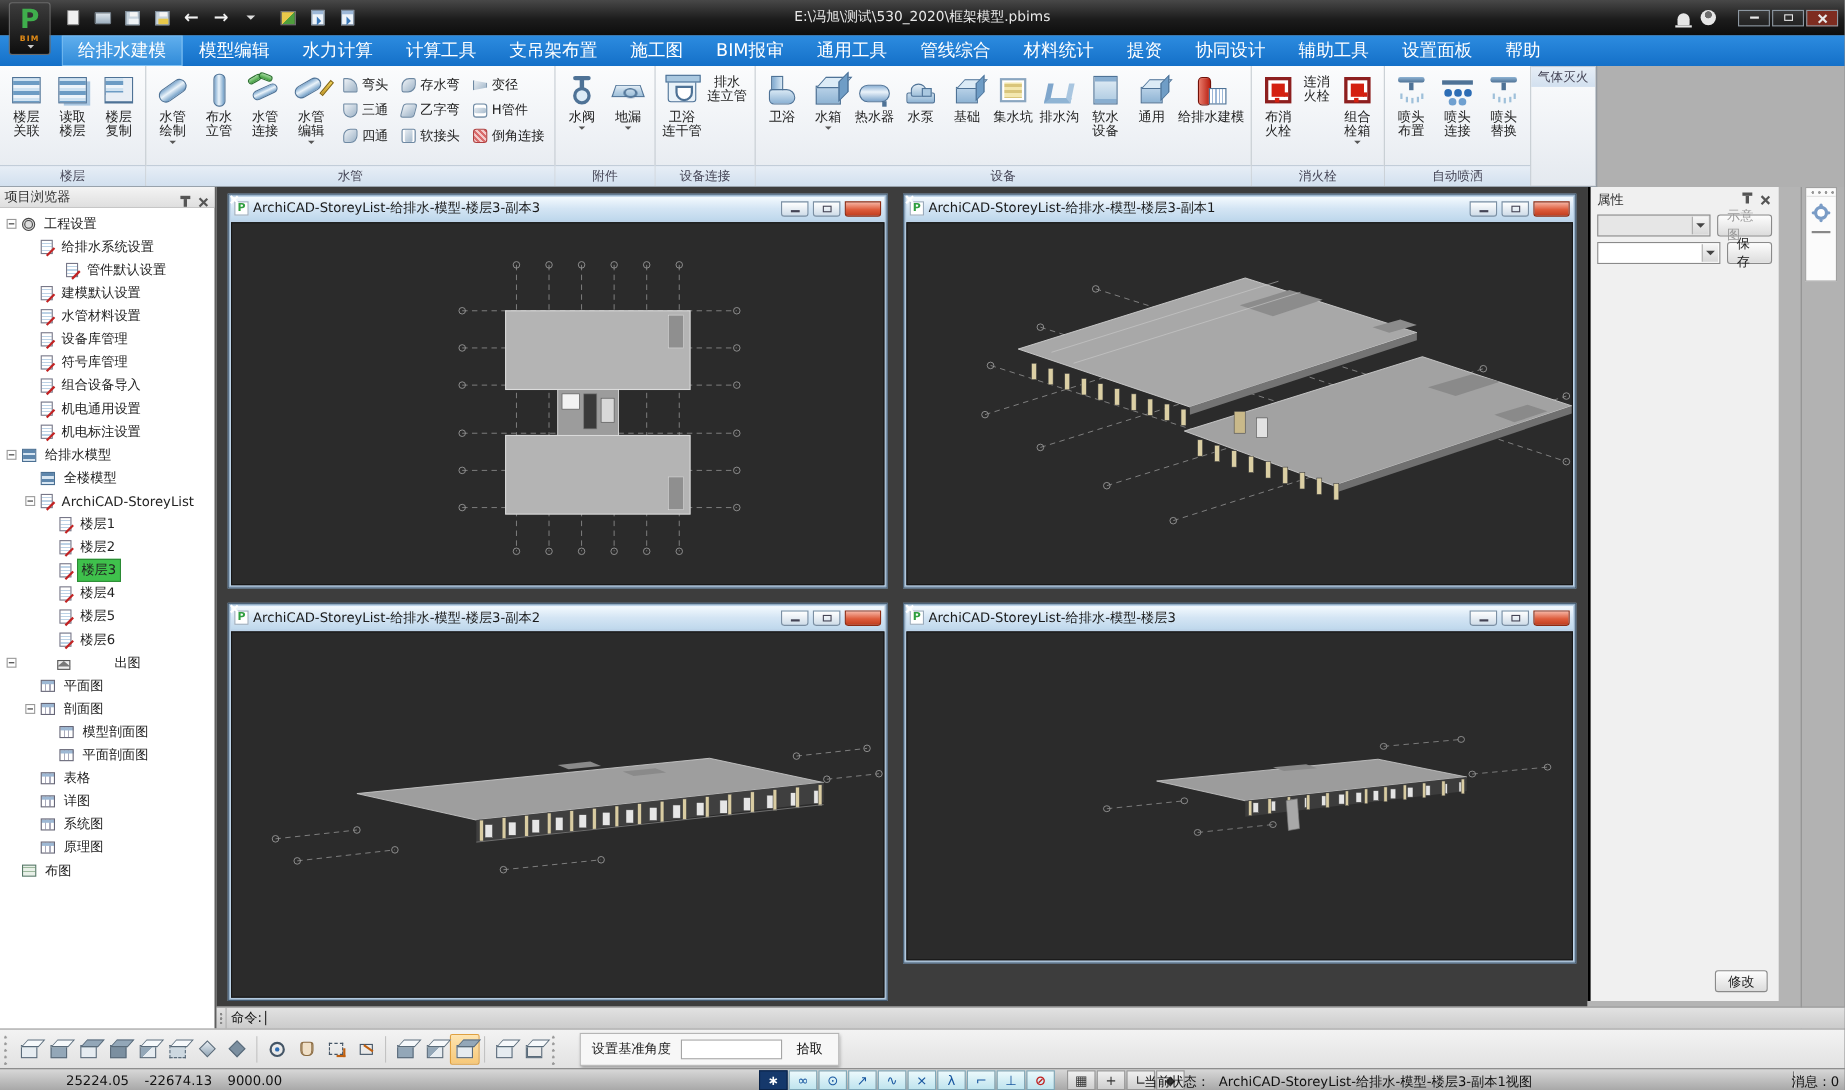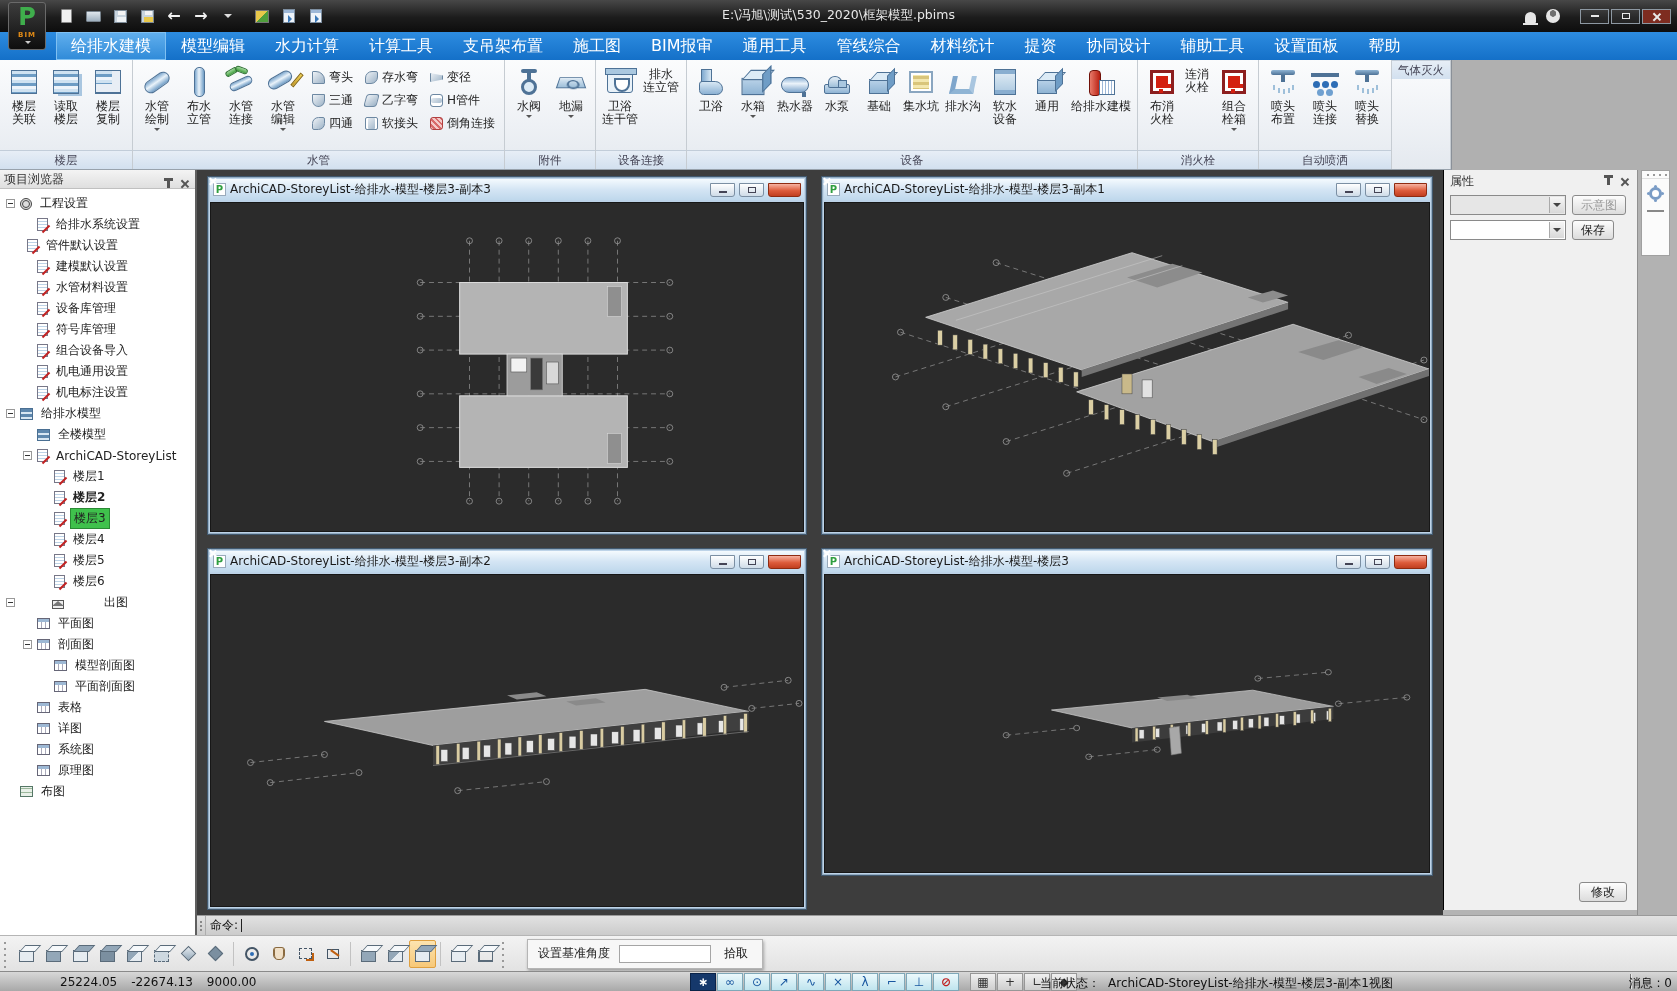--- a/index.html
+++ b/index.html
@@ -157,21 +157,21 @@
   .wt{flex:1;font-size:12px;color:#1a1a1a;white-space:nowrap;overflow:hidden}
   .wbtn{width:25px;height:14px;border:1px solid #7b8fa3;border-radius:0 0 3px 3px;background:linear-gradient(#ffffff,#cfdce8);display:flex;align-items:center;justify-content:center}
   .wbtn .bar{width:8px;height:2px;background:#445;margin-top:5px}
   .wbtn .box{width:8px;height:6px;border:1px solid #445}
   .wbtn.close{width:33px;background:linear-gradient(#f6b3a2,#dd5c3c 55%,#c13f20);border-color:#8e2b12}
   .wbtn.close .xi::before,.wbtn.close .xi::after{background:#fff;height:9px;left:4px}
   .wbody{position:absolute;left:2px;right:2px;top:25px;bottom:2px;background:#2b2b2b;border:1px solid #171717;overflow:hidden}
   .wbody svg{width:100%;height:100%;display:block}
 
   
-  #props{position:absolute;left:1443px;top:170px;width:194px;height:740px;background:#f0f0f0;border-left:1px solid #000000;padding:2px 6px}
+  #props{position:absolute;left:1443px;top:170px;width:174px;height:740px;background:#f0f0f0;border-left:3px solid #000000;padding:2px 6px}
   #props .phead{height:18px;display:flex;align-items:center;color:#333}
   #props .phead .sp{flex:1}
   .prow{display:flex;align-items:center;margin-top:5px;gap:6px}
   .combo{width:116px;height:20px;border:1px solid #8a8a8a;background:#fff;position:relative}
   .combo.dis{background:#e6e6e6}
   .combo .da{position:absolute;right:1px;top:1px;bottom:1px;width:15px;background:linear-gradient(#f6f6f6,#d8d8d8);border-left:1px solid #aaa;display:flex;align-items:center;justify-content:center}
   .combo .da i{width:0;height:0;border:4px solid transparent;border-top-color:#444;margin-top:4px}
   .pbtn{height:20px;padding:0 8px;border:1px solid #8a8a8a;border-radius:3px;background:linear-gradient(#fdfdfd,#dcdcdc);display:flex;align-items:center;justify-content:center;color:#222}
   .pbtn.dis{color:#9a9a9a}
   #modify-btn{position:absolute;right:10px;bottom:8px;width:48px}
@@ -579,21 +579,21 @@
       <div class="trow" style="padding-left: 6px;">
         <span class="t-exp"></span>
         <span class="t-ic gear-doc-icon"></span>
         <span class="tlab">工程设置</span>
       </div>
       <div class="trow" style="padding-left: 23px;">
         <span class="t-sp"></span>
         <span class="t-ic doc-edit-icon"></span>
         <span class="tlab">给排水系统设置</span>
       </div>
-      <div class="trow" style="padding-left: 13px;">
+      <div class="trow" style="padding-left: 23px; margin-left: 23px;">
         <span class="t-sp"></span>
         <span class="t-ic doc-edit-icon"></span>
         <span class="tlab">管件默认设置</span>
       </div>
       <div class="trow" style="padding-left: 23px;">
         <span class="t-sp"></span>
         <span class="t-ic doc-edit-icon"></span>
         <span class="tlab">建模默认设置</span>
       </div>
       <div class="trow" style="padding-left: 23px;">
@@ -639,21 +639,21 @@
       <div class="trow" style="padding-left: 23px;">
         <span class="t-exp"></span>
         <span class="t-ic doc-edit-icon"></span>
         <span class="tlab">ArchiCAD-StoreyList</span>
       </div>
       <div class="trow" style="padding-left: 40px;">
         <span class="t-sp"></span>
         <span class="t-ic doc-edit-icon"></span>
         <span class="tlab">楼层1</span>
       </div>
-      <div class="trow" style="padding-left: 40px; font-weight: bold;">
+      <div class="trow" style="padding-left: 40px;">
         <span class="t-sp"></span>
         <span class="t-ic doc-edit-icon"></span>
         <span class="tlab">楼层2</span>
       </div>
       <div class="trow sel" style="padding-left: 40px; text-align: right;">
         <span class="t-sp"></span>
         <span class="t-ic doc-edit-icon"></span>
         <span class="tlab">楼层3</span>
       </div>
       <div class="trow" style="padding-left: 40px;">

